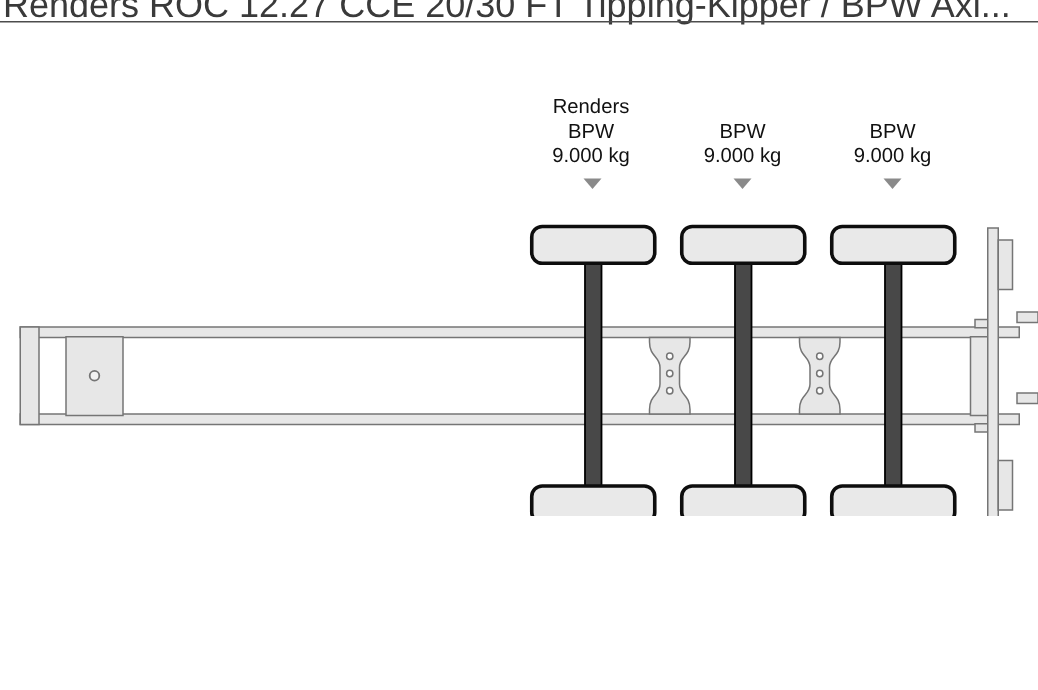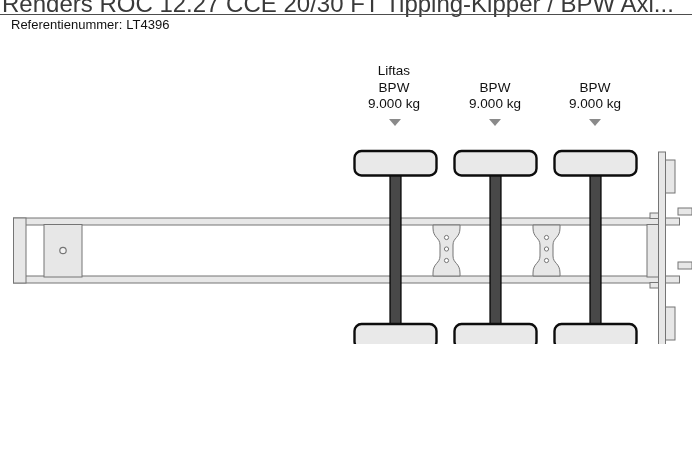--- a/index.html
+++ b/index.html
@@ -71,26 +71,23 @@
   .tire         { fill: var(--tire_fill, #e9e9e9);  stroke: var(--tire_stroke, #0d0d0d);  stroke-width: 2.4; }
 </style>
 </head>
 <body>
 
 <div class="stage">
 
   <div class="page-title">Renders ROC 12.27 CCE 20/30 FT Tipping-Kipper / BPW Axl...</div>
   <div class="divider"></div>
 
-  <div class="ref-line">
-    <span>Referentienummer:</span><span class="ref-value">LT4396</span>
-  </div>
 
   <div class="axle-label" style="left:394px; top:63px;">
-    <div>Liftas</div>
+    <div>Renders</div>
     <div>BPW</div>
     <div>9.000 kg</div>
   </div>
   <div class="axle-label" style="left:495px; top:79.5px;">
     <div>BPW</div>
     <div>9.000 kg</div>
   </div>
   <div class="axle-label" style="left:595px; top:79.5px;">
     <div>BPW</div>
     <div>9.000 kg</div>

